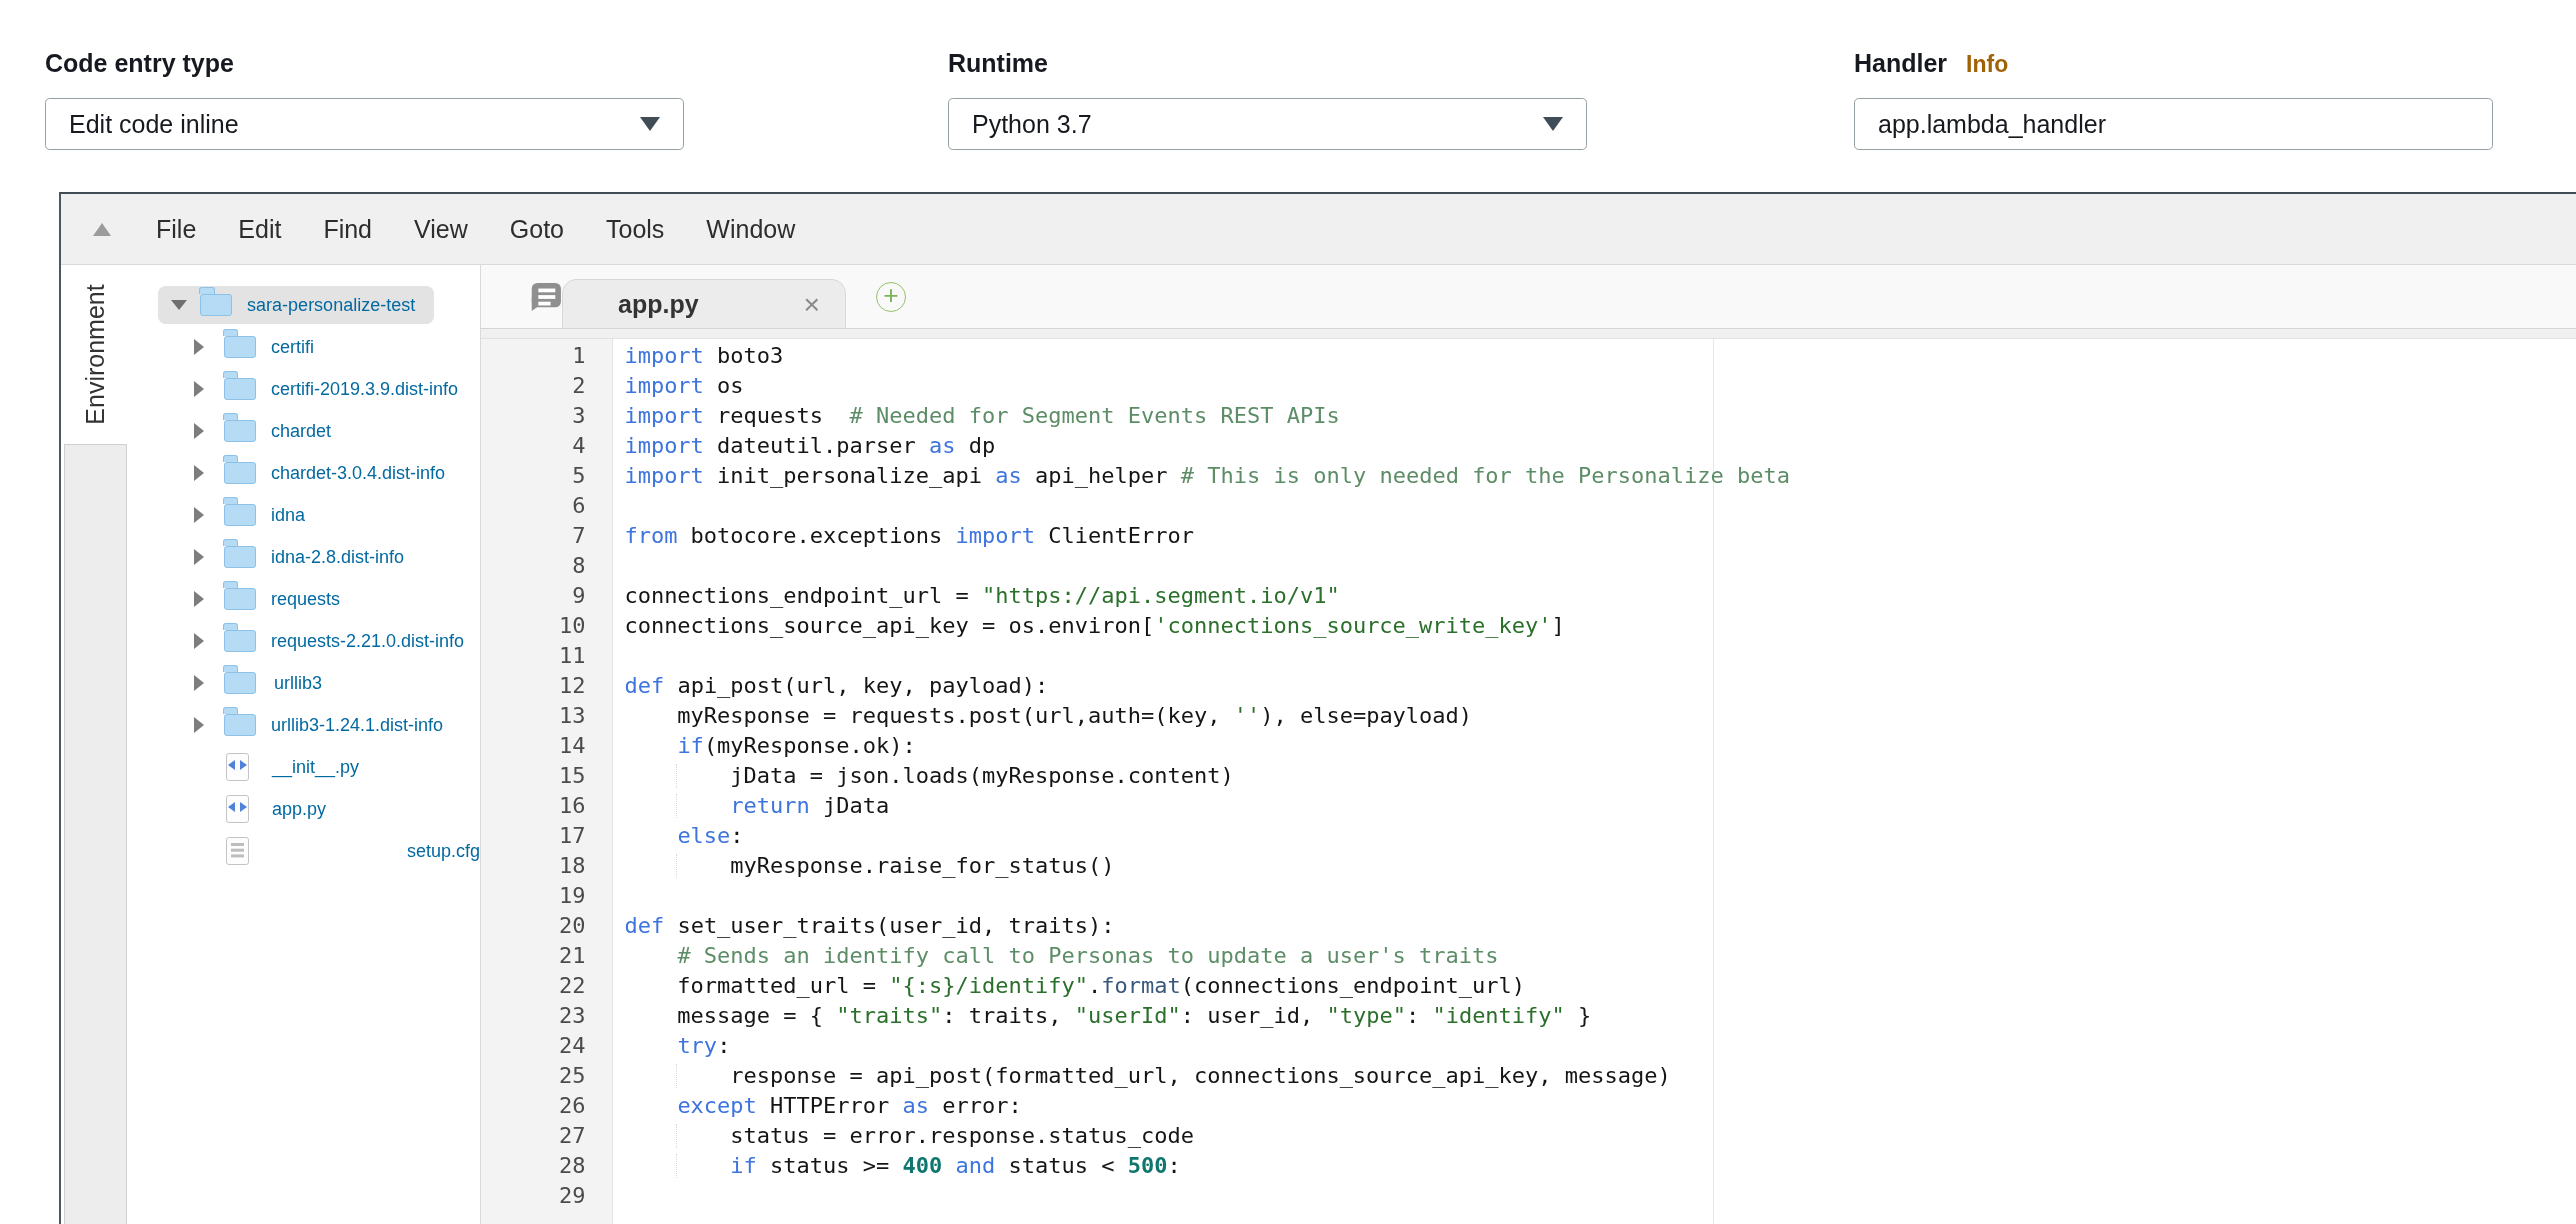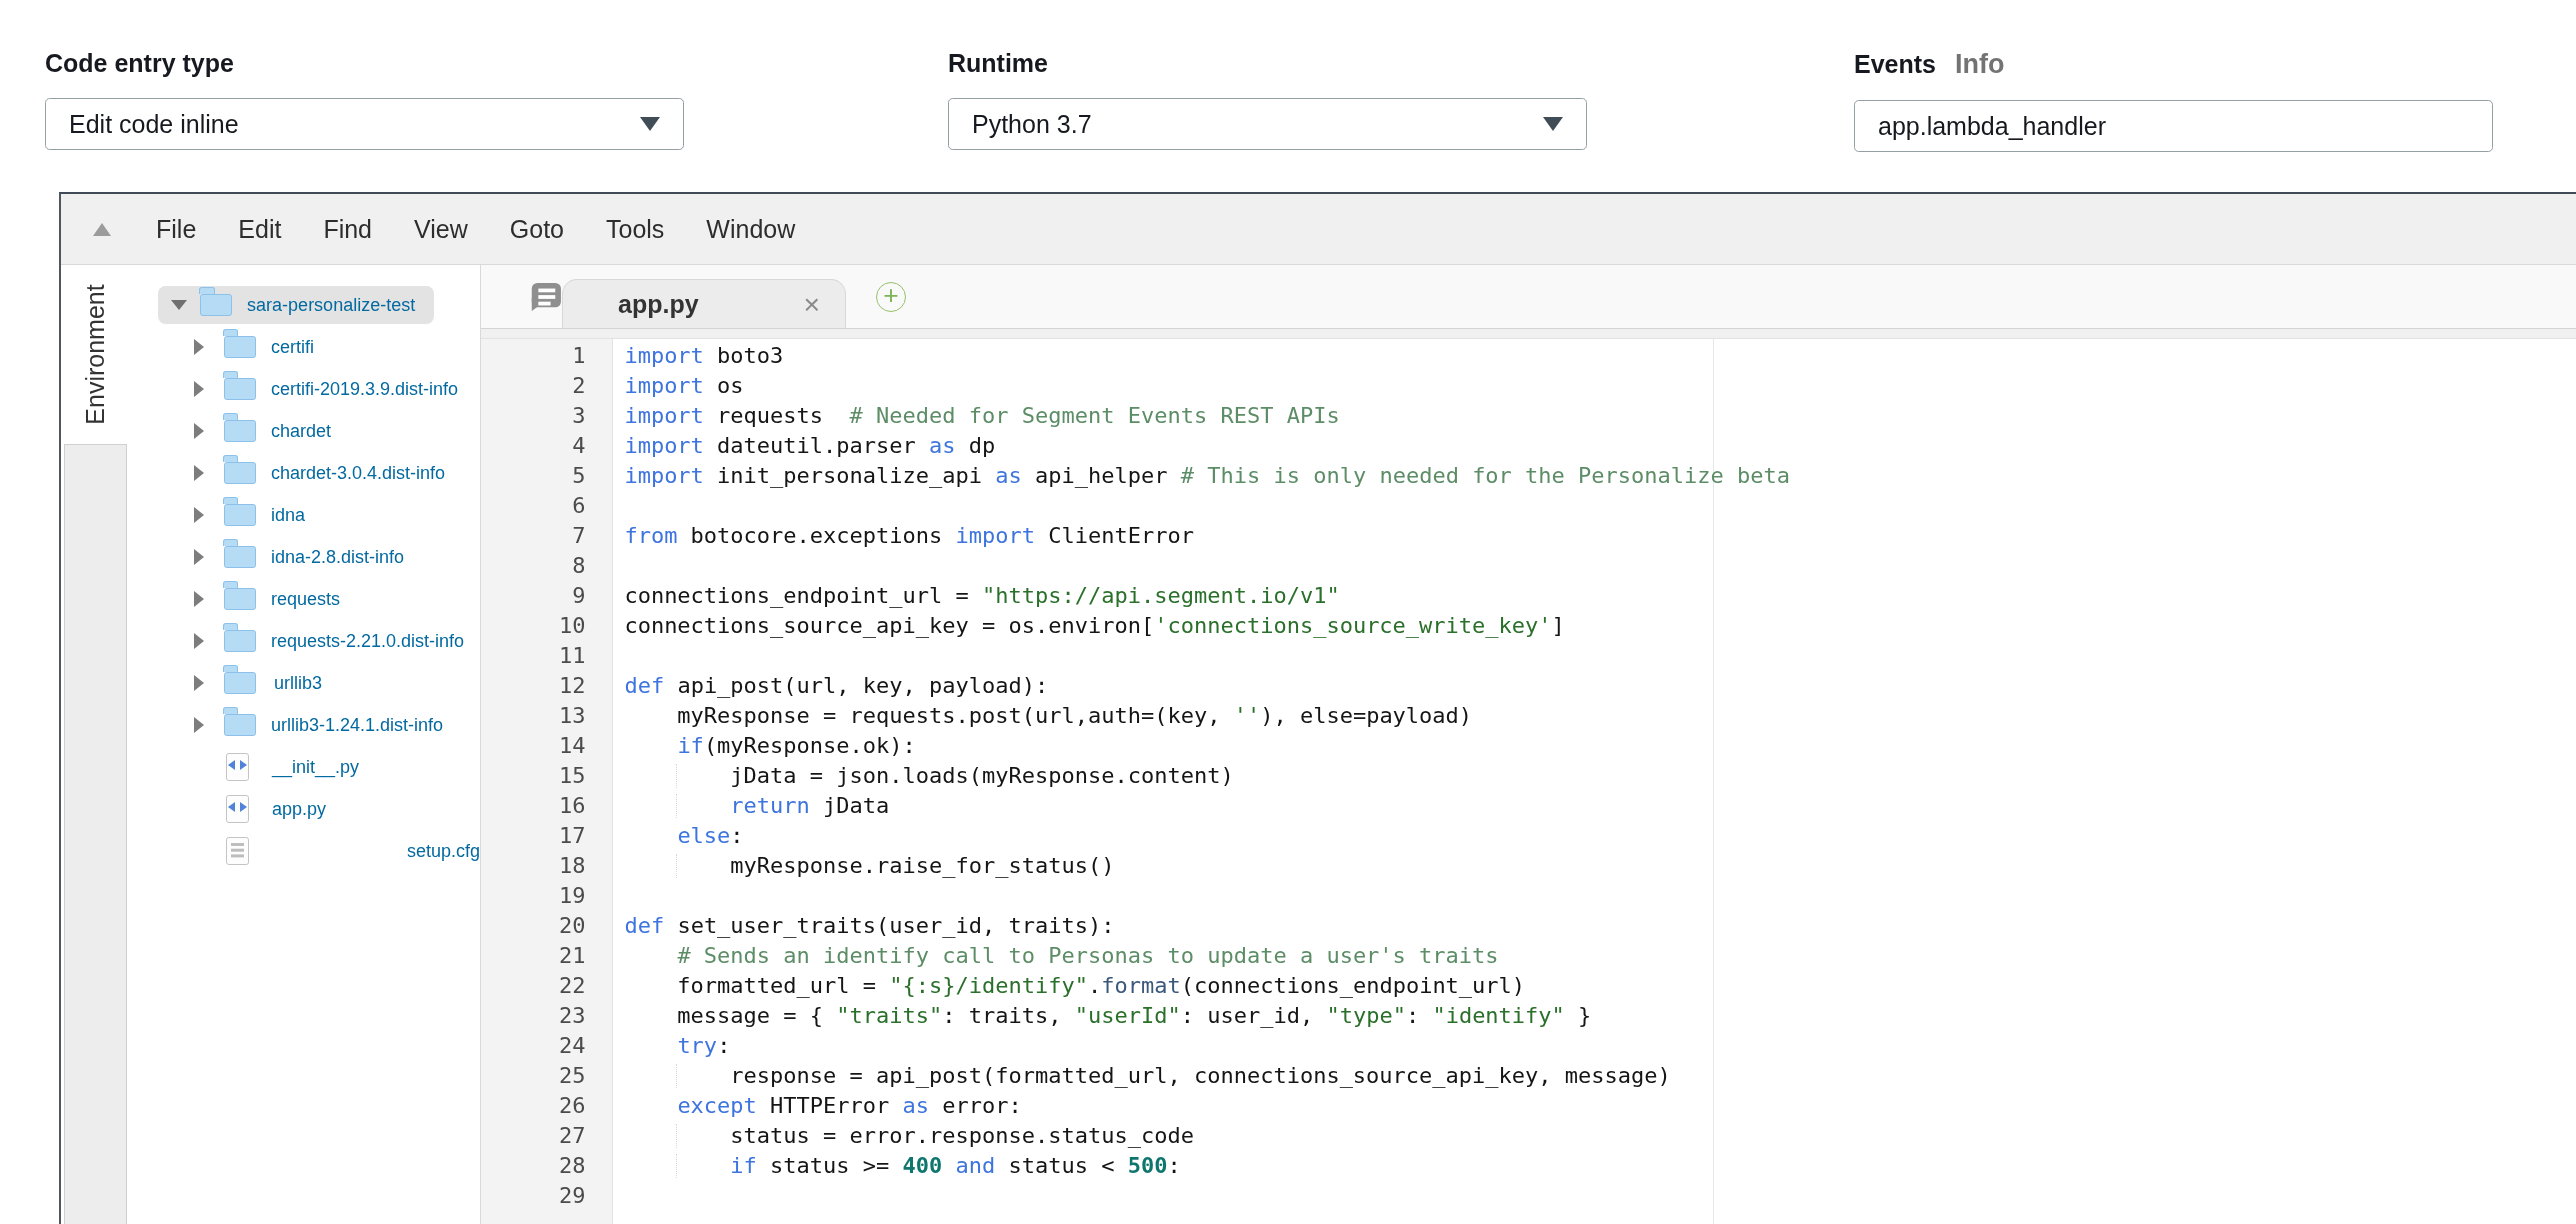--- a/index.html
+++ b/index.html
@@ -3,21 +3,21 @@
 <meta charset="utf-8">
 <style>
   * { margin:0; padding:0; box-sizing:border-box; }
   body { background:#fff; }
   .screen { position:relative; width:2576px; height:1225px; background:#ffffff;
             font-family:"Liberation Sans", sans-serif; overflow:hidden; }
 
   
   .field { position:absolute; top:49px; width:639px; }
   .field-label { font-size:25px; font-weight:700; color:#16191f; display:flex; align-items:baseline; gap:19px; }
-  .info-link { color:#737373; font-size:27px; font-weight:700; cursor:pointer; }
+  .info-link { color:#a16207; font-size:23px; font-weight:700; cursor:pointer; }
   .control { margin-top:20px; height:52px; border:0.9px solid #95a0a4; border-radius:4.7px; background:#fff;
              display:flex; align-items:center; justify-content:space-between; padding:0 23px;
              font-size:25px; color:#16191f; }
   .sel-arrow { width:0; height:0; border-left:10.4px solid transparent; border-right:10.4px solid transparent;
                border-top:14.2px solid #414d56; }
 
   
   .editor { position:absolute; left:59px; top:192px; right:0; bottom:0;
             border-top:2.8px solid #414b57; border-left:2.8px solid #4e565e;
             background:#fff; display:flex; flex-direction:column; }
@@ -100,21 +100,21 @@
   <div class="field" style="left:948px;">
     <div class="field-label">Runtime</div>
     <div class="control">
       <span>Python 3.7</span>
       <span class="sel-arrow"></span>
     </div>
   </div>
 
   <div class="field" style="left:1854px;">
     <div class="field-label">
-      <span>Events</span>
+      <span>Handler</span>
       <span class="info-link">Info</span>
     </div>
     <div class="control">
       <span>app.lambda_handler</span>
     </div>
   </div>
 
   <div class="editor">
 
     <div class="menubar">

